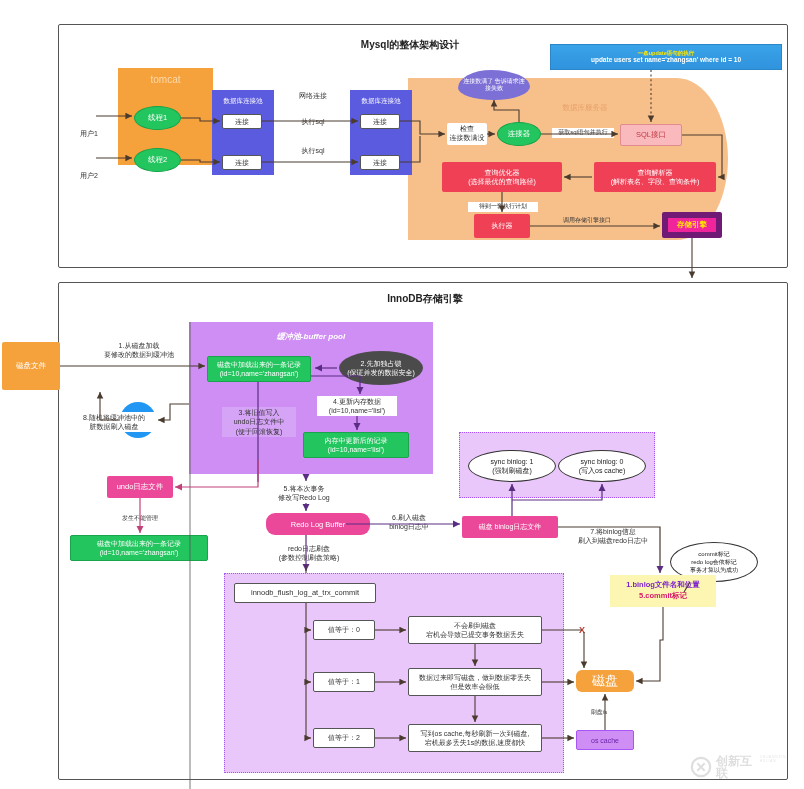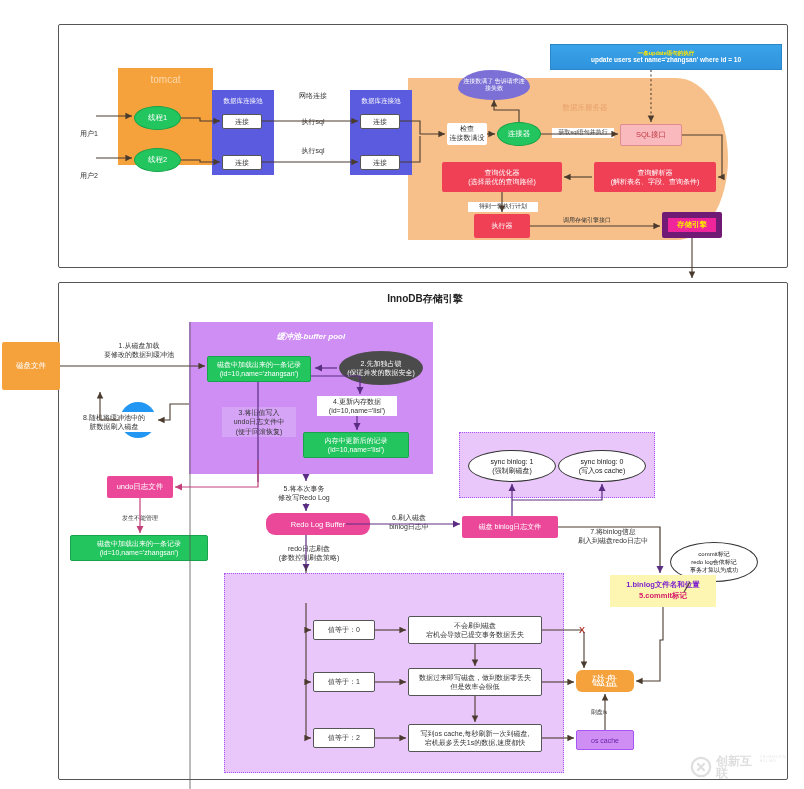--- a/index.html
+++ b/index.html
@@ -35,20 +35,21 @@
   .tomcat{background:#f5a13c;color:#ffd9a8;}
   .wm{position:absolute;opacity:.32;}
 </style>
 </head>
 <body>
 
 <div id="canvas">
 
   <div class="abs panel" style="left:58px;top:24px;width:730px;height:244px;"></div>
 
+  <div class="abs title ctr" style="left:280px;top:38px;width:260px;height:14px;">Mysql的整体架构设计</div>
 
   <div class="abs ctr" style="left:550px;top:44px;width:232px;height:26px;background:linear-gradient(180deg,#3aa3e8,#2f93dd);border:1px solid #2b86c9;flex-direction:column;">
     <div class="lbl" style="color:#ffe600;font-size:5.5px;font-weight:bold;">一条update语句的执行</div>
     <div class="lbl" style="color:#fff;font-size:6.5px;font-weight:bold;">update users set name='zhangsan' where id = 10</div>
   </div>
 
   <div class="abs region-orange" style="left:408px;top:78px;width:320px;height:162px;"></div>
   <div class="abs ctr" style="left:540px;top:102px;width:90px;height:12px;color:#e8a06a;font-size:7.5px;">数据库服务器</div>
 
   <div class="abs tomcat" style="left:118px;top:68px;width:95px;height:97px;"></div>
@@ -200,20 +201,21 @@
     <div>redo log会依标记</div>
     <div>事务才算以为成功</div>
   </div>
 
   <div class="abs ctr box-yellow" style="left:610px;top:575px;width:106px;height:32px;flex-direction:column;">
     <div style="color:#7e22ce;">1.binlog文件名和位置</div>
     <div style="color:#d6196a;">5.commit标记</div>
   </div>
 
   <div class="abs region-dashed-purple" style="left:224px;top:573px;width:340px;height:200px;"></div>
+  <div class="abs ctr box-white" style="left:234px;top:583px;width:142px;height:20px;font-size:7.5px;background:#fff;">innodb_flush_log_at_trx_commit</div>
 
   <div class="abs ctr box-white" style="left:313px;top:620px;width:62px;height:20px;background:#fff;">值等于：0</div>
   <div class="abs ctr box-white" style="left:408px;top:616px;width:134px;height:28px;flex-direction:column;background:#fff;">
     <div>不会刷到磁盘</div>
     <div>宕机会导致已提交事务数据丢失</div>
   </div>
 
   <div class="abs ctr box-white" style="left:313px;top:672px;width:62px;height:20px;background:#fff;">值等于：1</div>
   <div class="abs ctr box-white" style="left:408px;top:668px;width:134px;height:28px;flex-direction:column;background:#fff;">
     <div>数据过来即写磁盘，做到数据零丢失</div>

